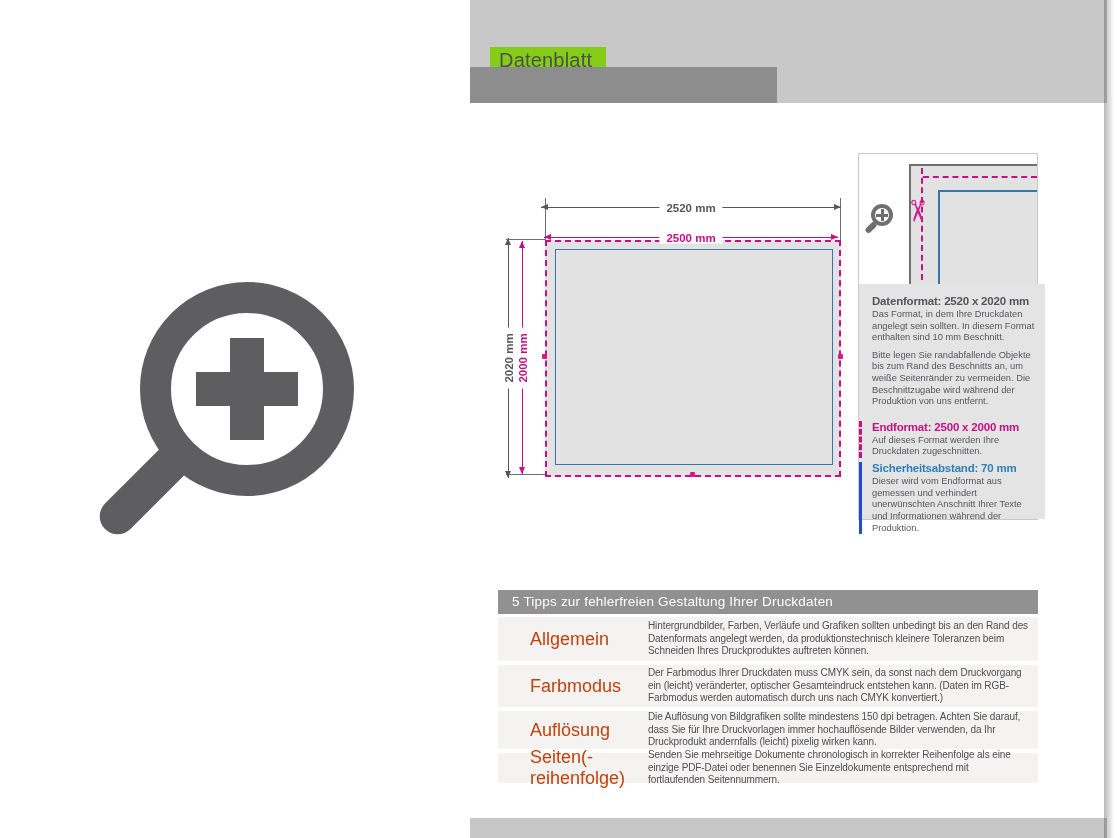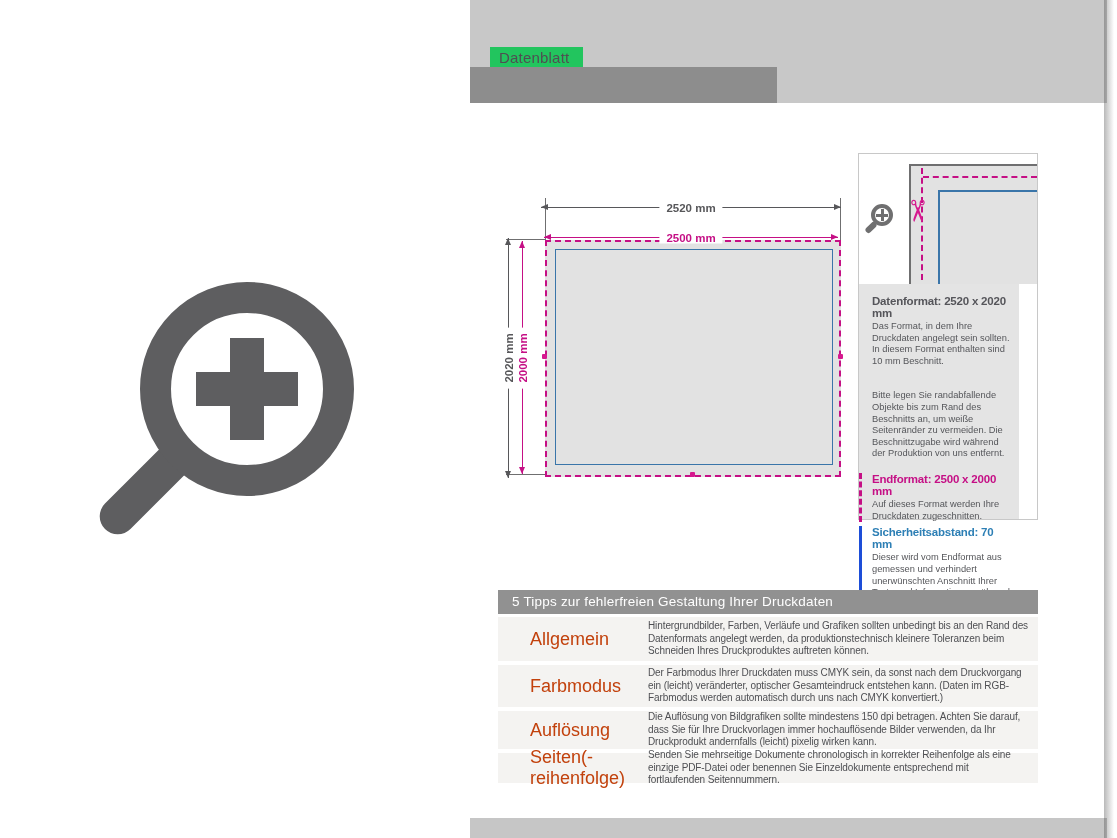--- a/index.html
+++ b/index.html
@@ -16,22 +16,22 @@
   .bm-handle { position:absolute; left:128px; top:430px; width:36px; height:116px;
                background:#5e5e60; border-radius:18px; transform:rotate(45deg); }
 
   
   .page { position:absolute; left:470px; top:0; width:637px; height:838px; background:#ffffff; }
   .page-shadow { position:absolute; left:1104px; top:0; width:10px; height:838px;
                  background:linear-gradient(to right, rgba(70,70,70,.38), rgba(255,255,255,0)); }
   .band-top { position:absolute; left:0; top:0; width:637px; height:103px; background:#c8c8c8; }
   .band-bottom { position:absolute; left:0; top:818px; width:637px; height:20px; background:#c6c6c6; }
 
-  .tab { position:absolute; left:20px; top:47px; height:21px; background:#22c55e;
-         padding:2px 14px 0 9px; font-size:15px; color:#4f4f52; letter-spacing:.2px; }
+  .tab { position:absolute; left:20px; top:47px; height:21px; background:#84cc16;
+         padding:2px 14px 0 9px; font-size:20px; color:#4f4f52; letter-spacing:.2px; }
   .titlebar { position:absolute; left:0; top:67px; width:307px; height:36px; background:#8d8d8d;
               color:#fff; text-align:right; padding:2px 18px 0 0; }
   .titlebar .t1 { font-size:17px; line-height:18px; font-weight:400;margin-top:40px; }
   .titlebar .t2 { font-size:11px; line-height:13px; }
 
   
   .rect-bleed { position:absolute; left:75px; top:240px; width:296px; height:237px;
                 border:2px dashed #c50f85; background:#e2e2e2; }
   .rect-safe  { position:absolute; left:85px; top:249px; width:278px; height:216px;
                 border:1px solid #3a75a9; }
@@ -76,26 +76,26 @@
   .ii-blue-h { position:absolute; left:79px; top:36px; width:99px; border-top:2px solid #3a75a9; }
   .ii-scissors { position:absolute; left:45px; top:42px; font-size:30px; line-height:30px;
                  color:#d6198f; transform:rotate(90deg); }
   .sm-ring { position:absolute; left:12px; top:50px; width:22px; height:22px;
              border:4px solid #6f6f70; border-radius:50%; background:#fff; }
   .sm-ph { position:absolute; left:17px; top:59.5px; width:12px; height:3px; background:#6f6f70; }
   .sm-pv { position:absolute; left:21.5px; top:55px; width:3px; height:12px; background:#6f6f70; }
   .sm-handle { position:absolute; left:9px; top:67px; width:6px; height:13px; background:#6f6f70;
                border-radius:3px; transform:rotate(45deg); }
 
-  .inset-text { position:absolute; left:0; top:130px; width:160px; height:235px;
+  .inset-text { position:absolute; left:0; top:130px; width:186px; height:235px;
                 background:#e4e4e4; padding:11px 8px 0 0; }
   .sec { margin-left:0; padding-left:10px; border-left:3px solid transparent; }
   .sec h3 { font-size:11.5px; letter-spacing:-0.2px; margin-bottom:2px; font-weight:bold; color:#55555a; }
   .sec p { font-size:9.3px; line-height:1.25; color:#55565a; }
-  .sec p + p { margin-top:23px; }
+  .sec p + p { margin-top:6px; }
   .sec.endformat { margin-top:13px; border-left:3px dashed #c50f85; }
   .sec.endformat h3 { color:#c50f85; }
   .sec.sicherheit { margin-top:4px; border-left:3px solid #1d4ed8; }
   .sec.sicherheit h3 { color:#2d7fb5; }
 
   
   .tips-header { position:absolute; left:28px; top:590px; width:540px; height:24px; background:#919191;
                  color:#fff; font-size:13.5px; line-height:24px; padding-left:14px; letter-spacing:.2px; }
   .tips-rows { position:absolute; left:28px; top:617px; width:540px; display:flex;
                flex-direction:column; gap:4px; }

